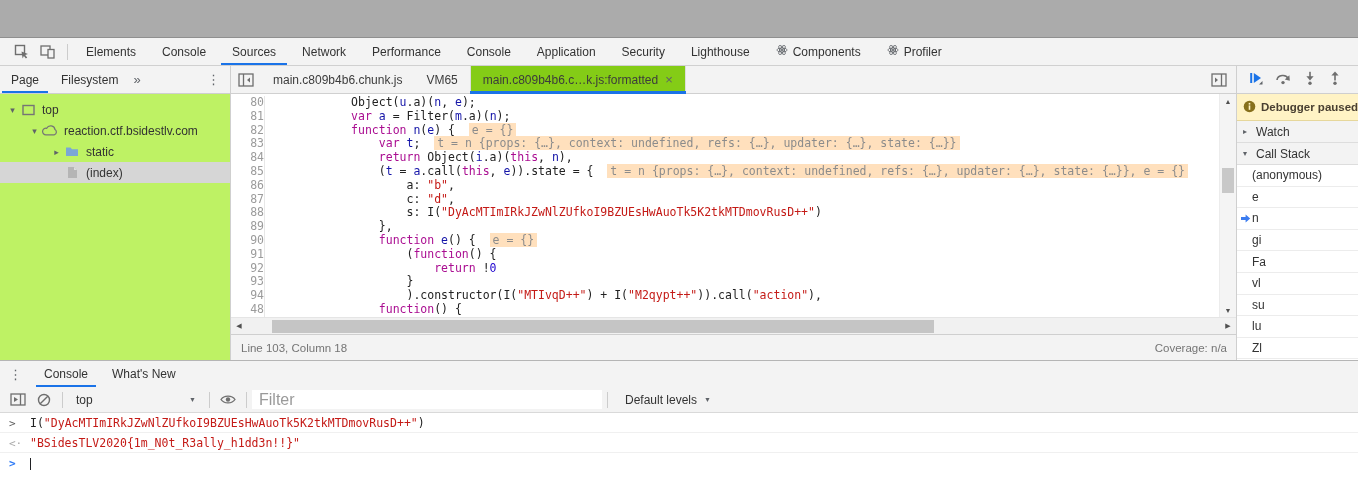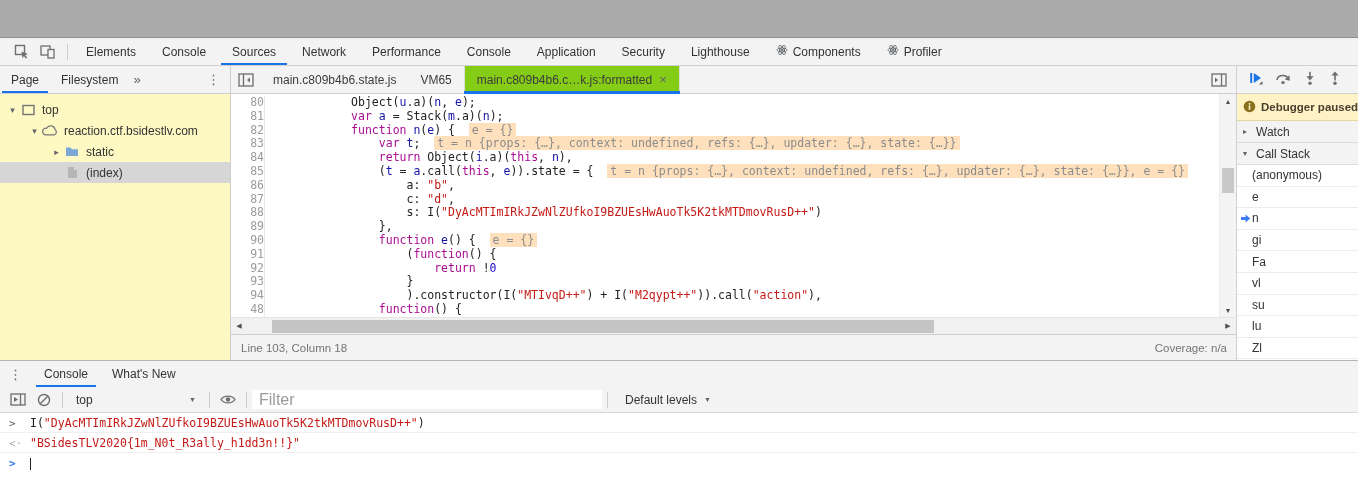--- a/index.html
+++ b/index.html
@@ -16,21 +16,21 @@
   .icon-btn { width: 26px; height: 24px; display: flex; align-items: center; justify-content: center; }
   .vsep { width: 1px; height: 16px; background: #ccc; margin: 0 5px; flex: none; }
   .main-tabs { display: flex; height: 100%; }
   .main-tab { padding: 0 13px; display: flex; align-items: center; gap: 5px; position: relative; color: #333; cursor: default; }
   .main-tab.active::after { content: ''; position: absolute; left: 2px; right: 2px; bottom: 0; height: 2px; background: #1a73e8; }
 
   
   .content { flex: 1; min-height: 0; display: flex; }
 
   
-  .navigator { width: 231px; flex: none; border-right: 1px solid #cfcfcf; background: #fef9c3; display: flex; flex-direction: column; }
+  .navigator { width: 231px; flex: none; border-right: 1px solid #cfcfcf; background: #bef264; display: flex; flex-direction: column; }
   .nav-tabs { height: 28px; flex: none; background: #f3f3f3; border-bottom: 1px solid #cfcfcf; display: flex; align-items: center; }
   .nav-tab { padding: 0 11px; height: 100%; display: flex; align-items: center; position: relative; }
   .nav-tab.active::after { content: ''; position: absolute; left: 2px; right: 2px; bottom: 0; height: 2px; background: #1a73e8; }
   .nav-chevrons { padding: 0 4px; color: #5f6368; font-size: 13px; }
   .nav-more { margin-left: auto; padding: 0 10px; color: #5f6368; font-size: 13px; }
   .tree { flex: 1; padding-top: 5px; }
   .tree-row { height: 21px; display: flex; align-items: center; white-space: nowrap; }
   .tree-row.selected { background: #d6d6d6; }
   .twisty { width: 13px; text-align: center; color: #5f6368; font-size: 9px; flex: none; }
   .tree-icon { width: 18px; display: flex; align-items: center; justify-content: center; margin-right: 5px; flex: none; }
@@ -234,21 +234,21 @@
     <div class="editor">
       <div class="editor-tabs">
         <div class="nav-toggle">
           <svg width="16" height="14" viewBox="0 0 16 14">
               <rect x="1" y="1" width="14" height="12" fill="none" stroke="#6e6e6e" stroke-width="1.3"></rect>
               <line x1="5.5" y1="1" x2="5.5" y2="13" stroke="#6e6e6e" stroke-width="1.3"></line>
               <path d="M12 4.5 L9 7 L12 9.5 Z" fill="#6e6e6e"></path>
             </svg>
         </div>
         <div class="etab">
-            <span>main.c809b4b6.state.js</span>
+            <span>main.c809b4b6.chunk.js</span>
           </div>
         <div class="etab">
             <span>VM65</span>
           </div>
         <div class="etab active">
           <span>main.c809b4b6.c…k.js:formatted</span>
           <span class="etab-close">×</span>
         </div>
         <div class="etabs-spacer"></div>
         <div class="panel-toggle">
@@ -261,21 +261,21 @@
       </div>
 
       <div class="editor-body">
         <div class="code">
           <div class="code-line">
               <span class="gutter">80</span>
               <span class="code-text"><span class="tk-p">            Object(</span><span class="tk-v">u</span><span class="tk-p">.a)(</span><span class="tk-v">n</span><span class="tk-p">, </span><span class="tk-v">e</span><span class="tk-p">);</span></span>
             </div>
           <div class="code-line">
               <span class="gutter">81</span>
-              <span class="code-text"><span class="tk-p">            </span><span class="tk-k">var</span><span class="tk-p"> </span><span class="tk-v">a</span><span class="tk-p"> = Stack(</span><span class="tk-v">m</span><span class="tk-p">.a)(</span><span class="tk-v">n</span><span class="tk-p">);</span></span>
+              <span class="code-text"><span class="tk-p">            </span><span class="tk-k">var</span><span class="tk-p"> </span><span class="tk-v">a</span><span class="tk-p"> = Filter(</span><span class="tk-v">m</span><span class="tk-p">.a)(</span><span class="tk-v">n</span><span class="tk-p">);</span></span>
             </div>
           <div class="code-line">
               <span class="gutter">82</span>
               <span class="code-text"><span class="tk-p">            </span><span class="tk-k">function</span><span class="tk-p"> </span><span class="tk-v">n</span><span class="tk-p">(</span><span class="tk-v">e</span><span class="tk-p">) {  </span><span class="tk-h">e = {}</span></span>
             </div>
           <div class="code-line">
               <span class="gutter">83</span>
               <span class="code-text"><span class="tk-p">                </span><span class="tk-k">var</span><span class="tk-p"> </span><span class="tk-v">t</span><span class="tk-p">;  </span><span class="tk-h">t = n {props: {…}, context: undefined, refs: {…}, updater: {…}, state: {…}}</span></span>
             </div>
           <div class="code-line">

